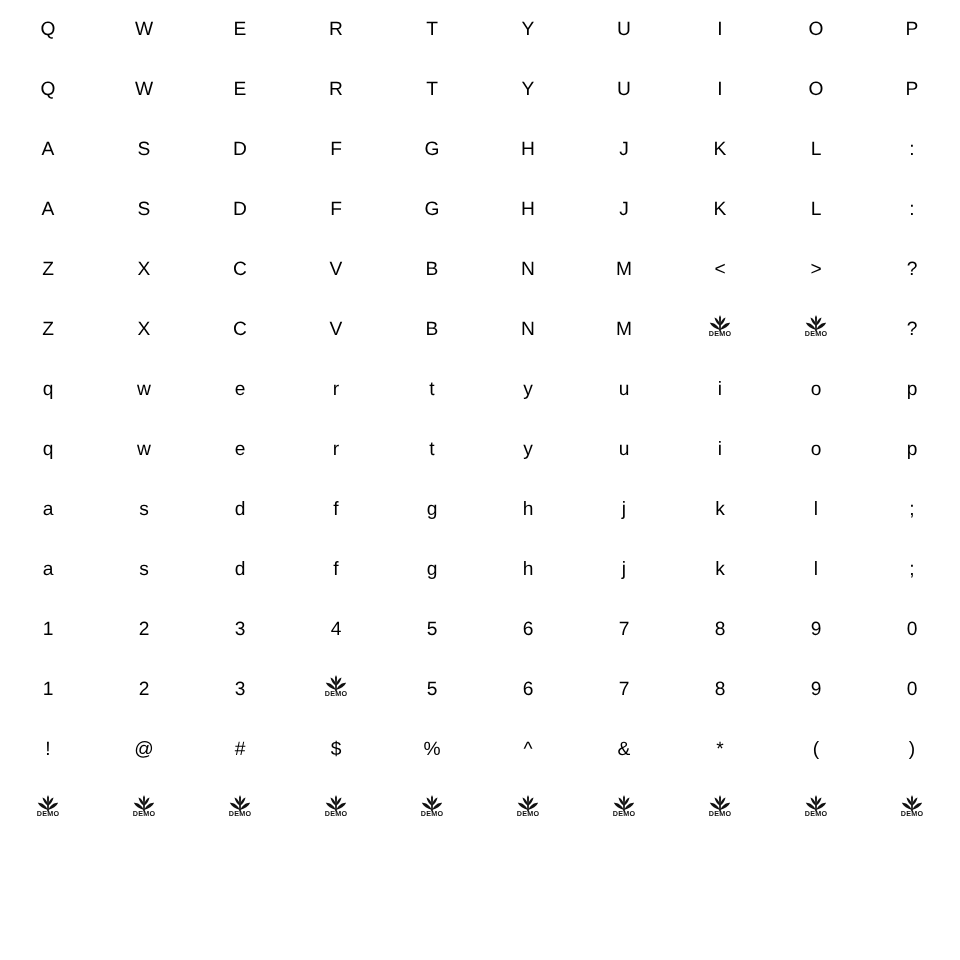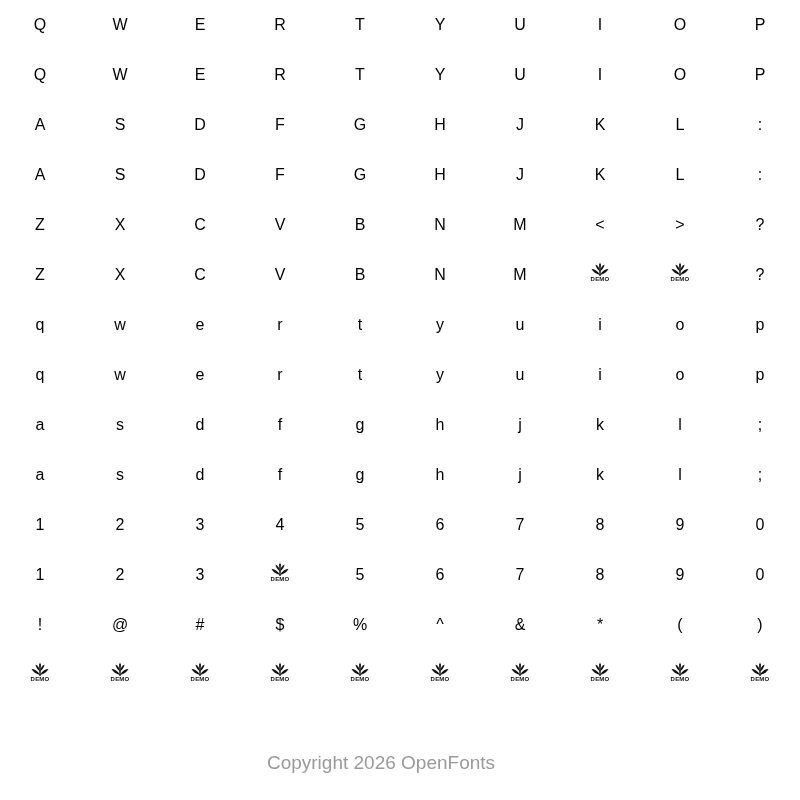--- a/index.html
+++ b/index.html
@@ -372,16 +372,13 @@
             <path d="M11 13 C7 12, 4 10, 2.5 7 C5.5 6.6, 9 9, 11 13 Z" fill="#111"></path>
             <path d="M11 13 C15 12, 18 10, 19.5 7 C16.5 6.6, 13 9, 11 13 Z" fill="#111"></path>
             <path d="M11 9.5 C8.5 8, 7 5.5, 6.4 2.6 C8.8 3.4, 10.6 6, 11 9.5 Z" fill="#111"></path>
             <path d="M11 9.5 C13.5 8, 15 5.5, 15.6 2.6 C13.2 3.4, 11.4 6, 11 9.5 Z" fill="#111"></path>
             <path d="M11 6 C10.2 4, 10.2 2, 11 0.4 C11.8 2, 11.8 4, 11 6 Z" fill="#111"></path>
           </svg>
           <span class="word">DEMO</span>
         </span>
       </div>
     </div>
-  <div class="footer">
-    <span class="copy">Copyright 2026 OpenFonts</span>
-  </div>
 </div>
 
 </body></html>

